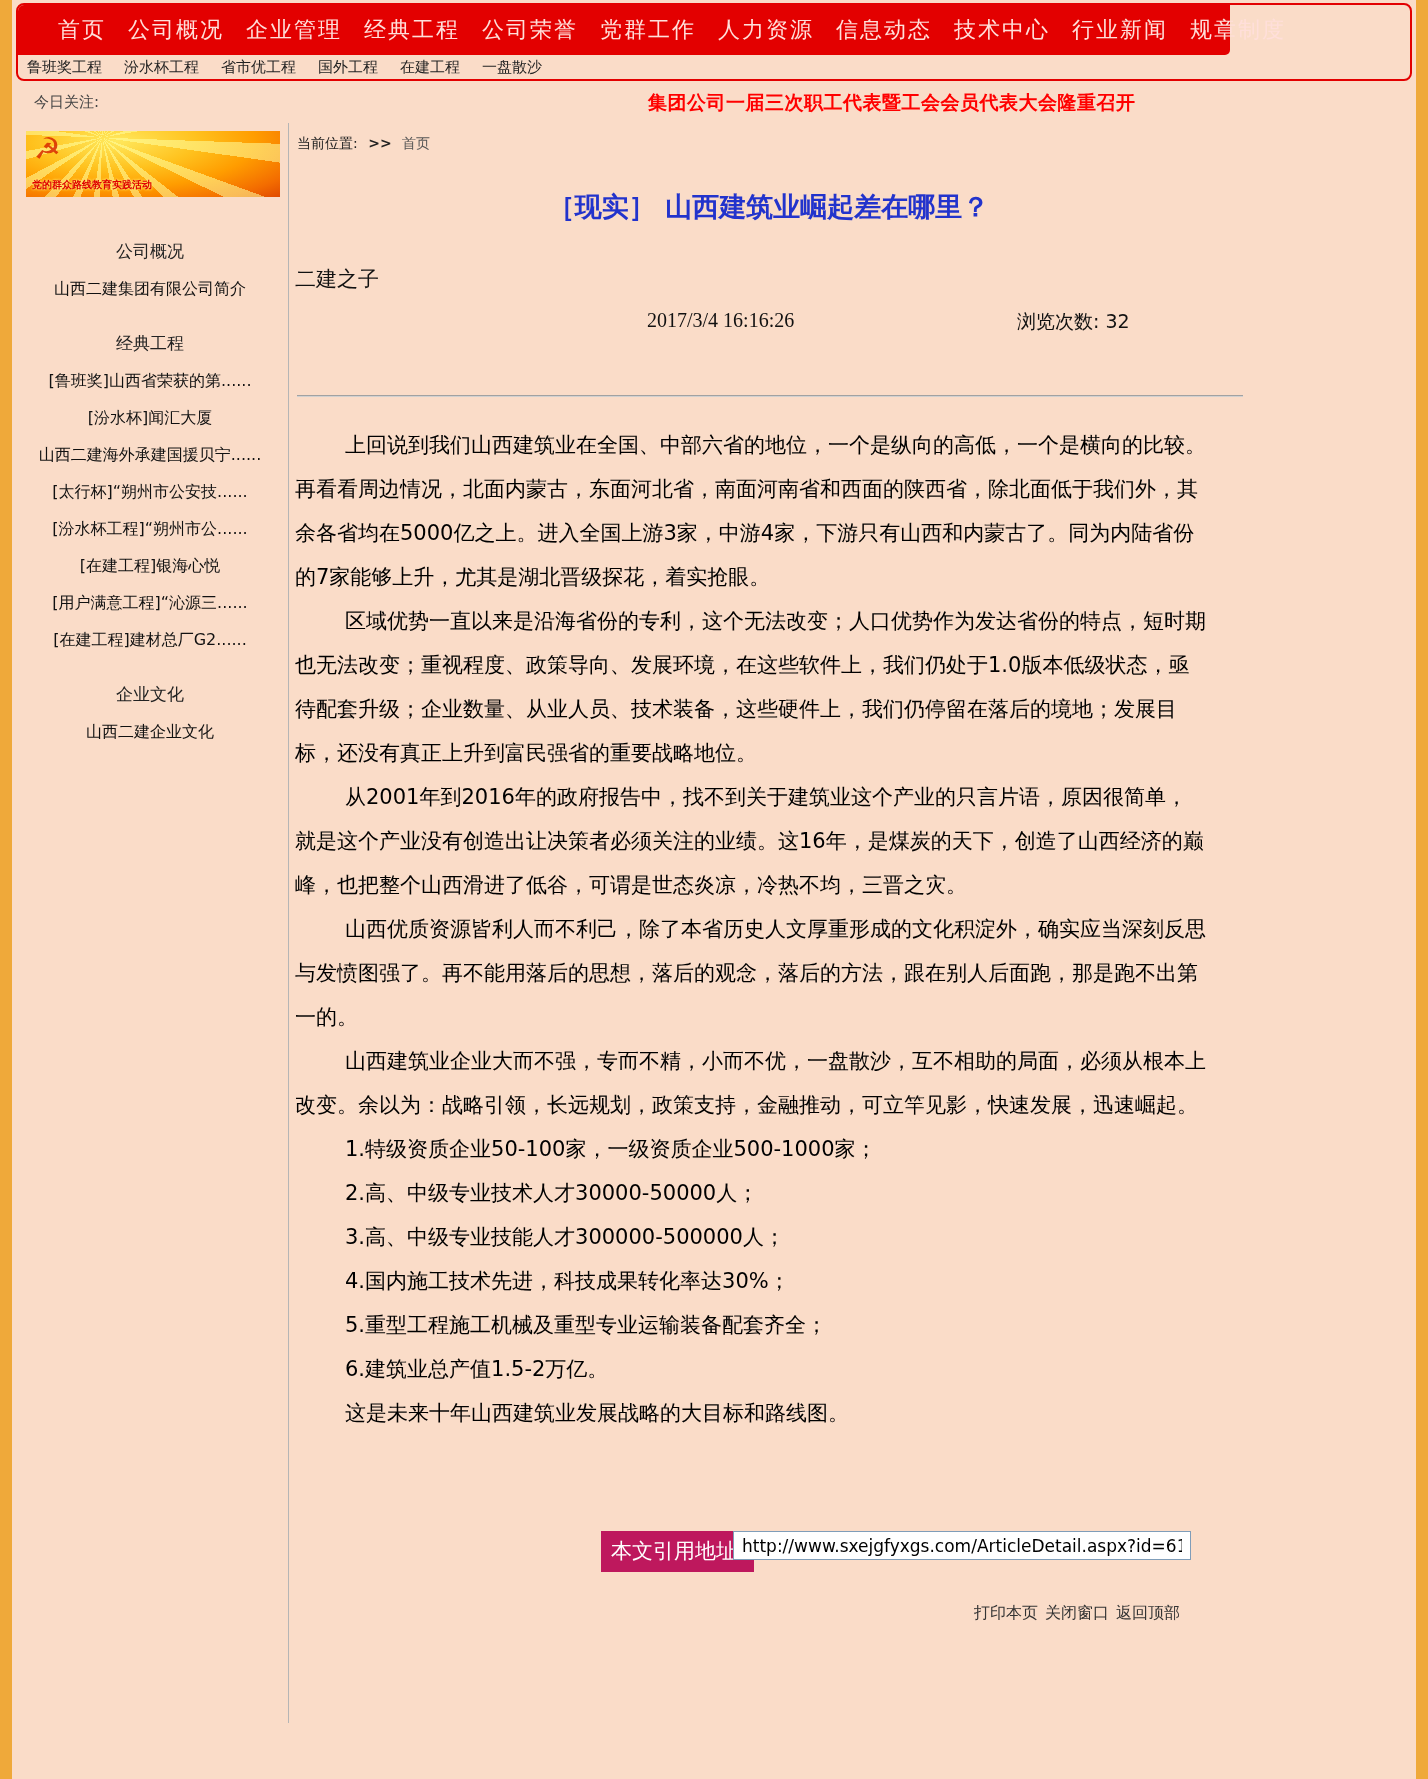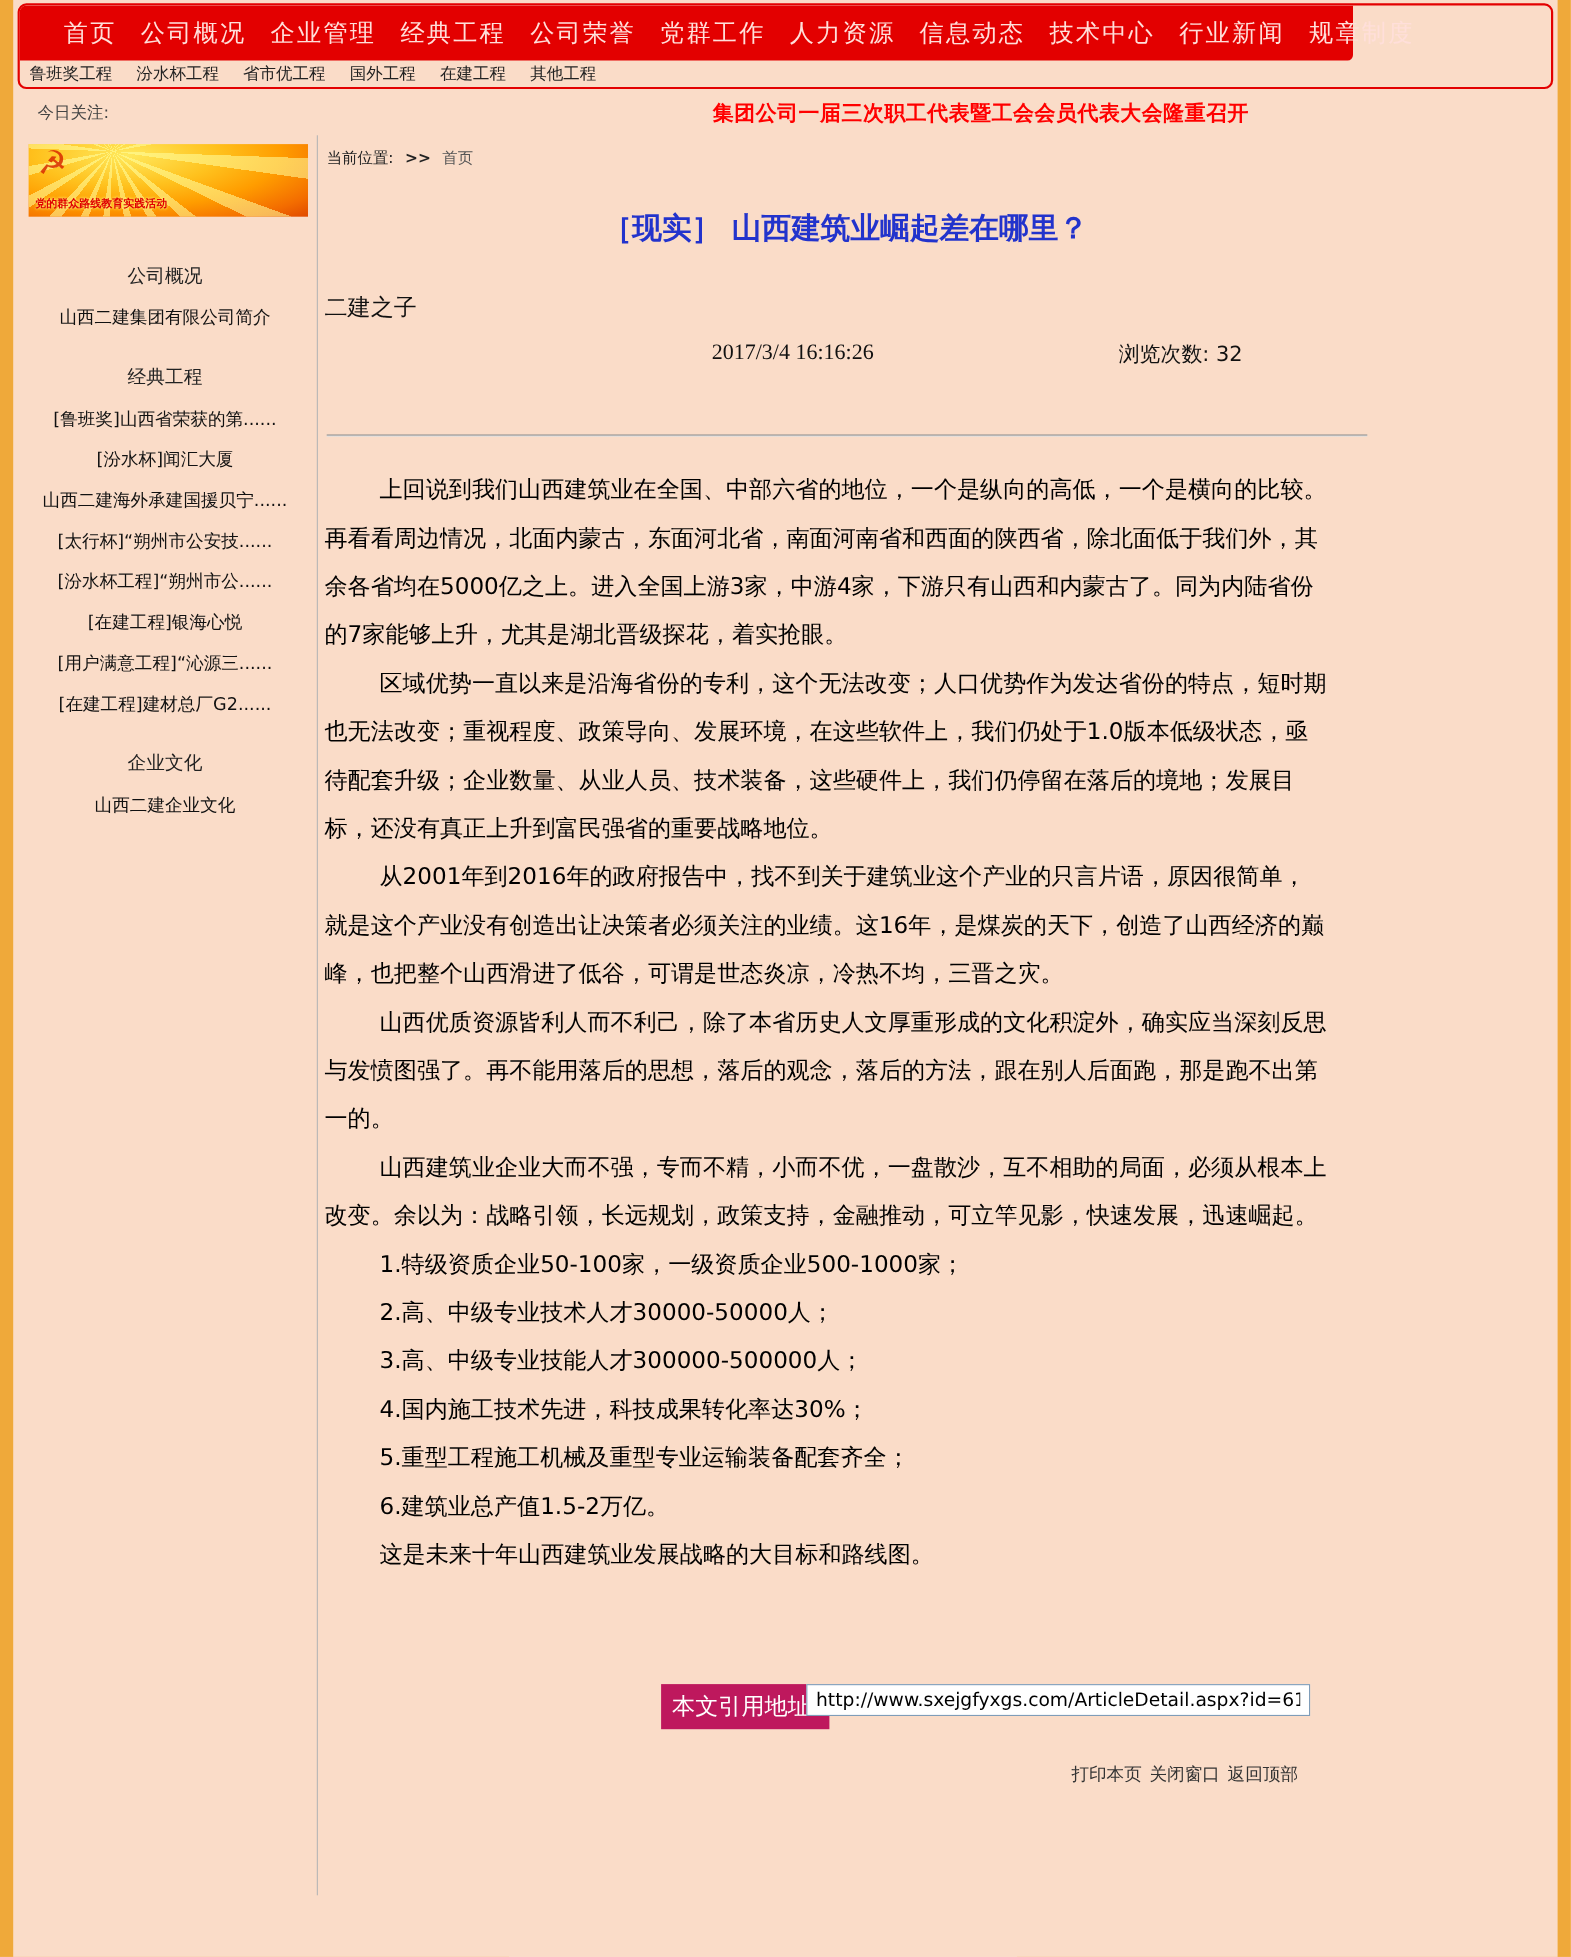--- a/index.html
+++ b/index.html
@@ -86,21 +86,21 @@
         <a class="nav-item">技术中心</a>
         <a class="nav-item">行业新闻</a>
         <a class="nav-item">规章制度</a>
       </div>
     <div class="subnavrow">
         <a class="subnav-item">鲁班奖工程</a>
         <a class="subnav-item">汾水杯工程</a>
         <a class="subnav-item">省市优工程</a>
         <a class="subnav-item">国外工程</a>
         <a class="subnav-item">在建工程</a>
-        <a class="subnav-item">其他工程</a>
+        <a class="subnav-item">一盘散沙</a>
       </div>
   </div>
 
   <div class="attention">
     <span class="attn-label">今日关注:</span>
     <a class="attn-news">集团公司一届三次职工代表暨工会会员代表大会隆重召开</a>
   </div>
 
   <div class="cols">
 

